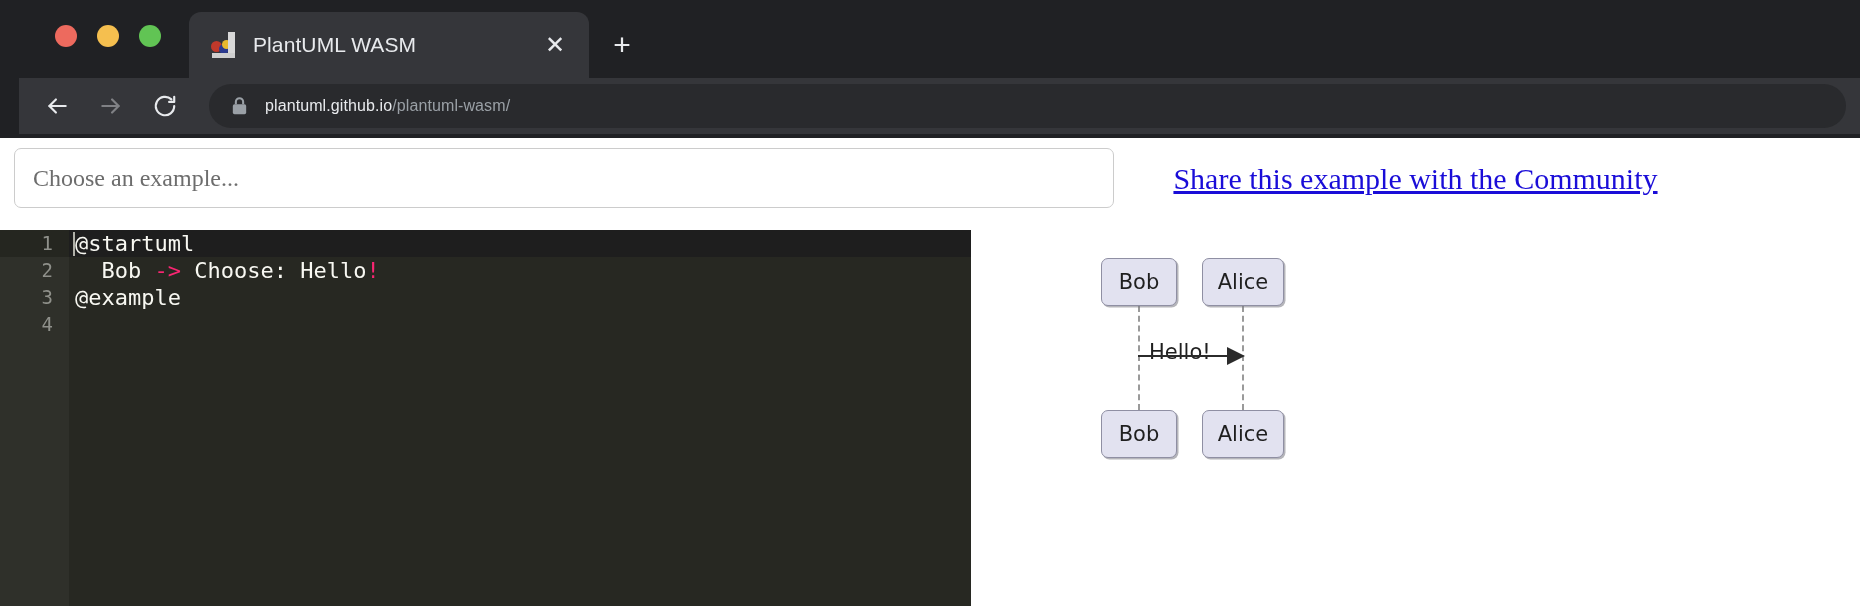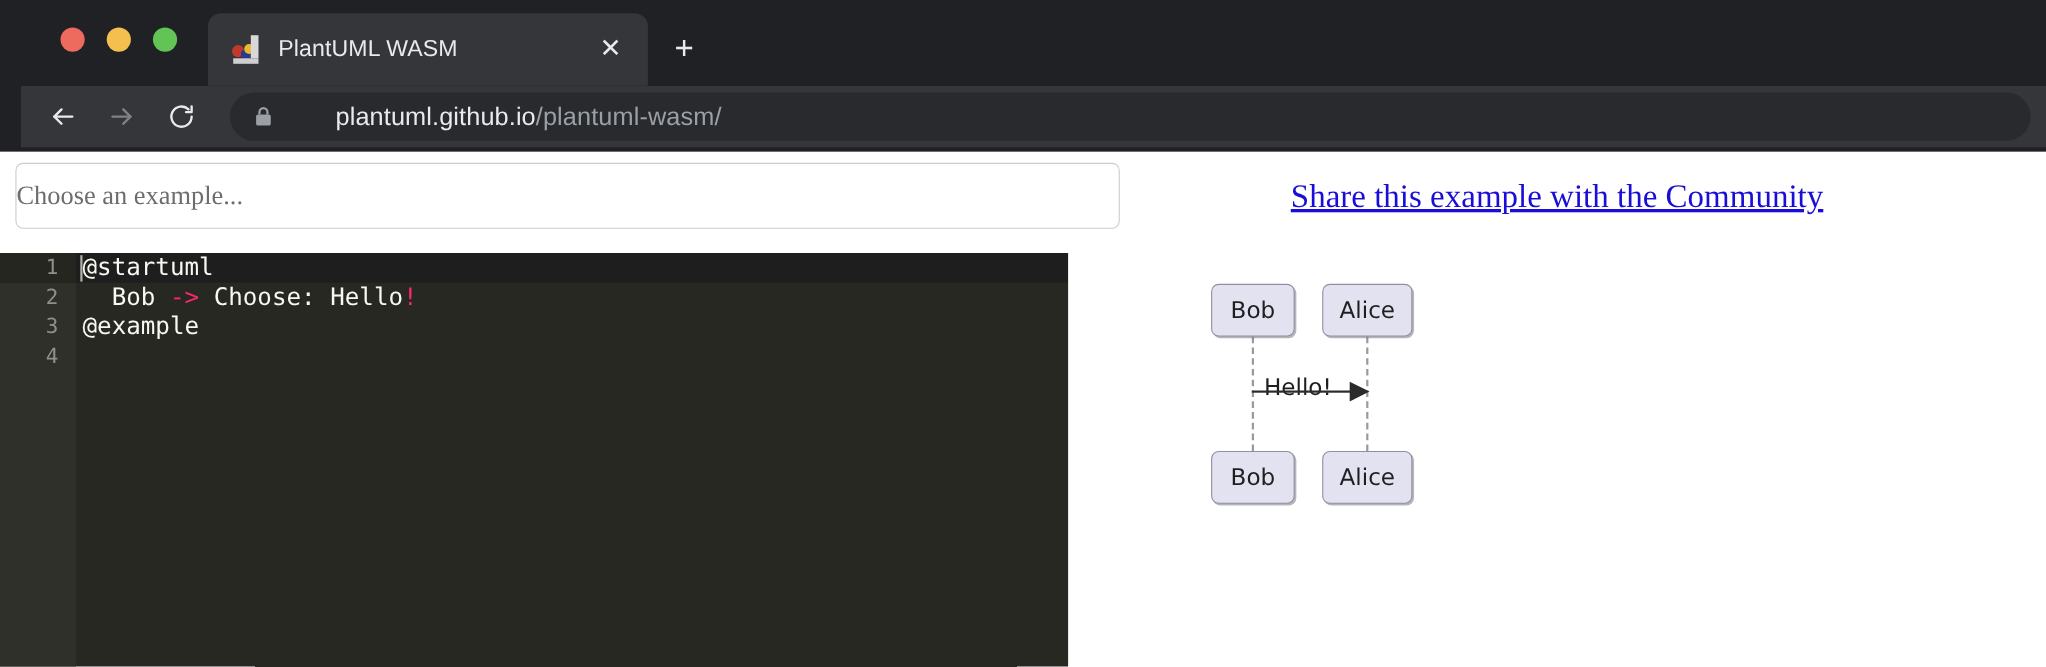--- a/index.html
+++ b/index.html
@@ -167,25 +167,24 @@
   }
   .lock-icon {
     width: 18px;
     height: 20px;
     margin-right: 16px;
     flex: 0 0 18px;
     display: flex;
     align-items: center;
   }
   .url-text {
-    font-size: 23px;
+    font-size: 16px;
     color: #9aa0a6;
     white-space: nowrap;
     letter-spacing: 0.1px;
-    margin-left: 40px;
   }
   .url-text .host { color: #e8eaed; }
 
   
   .page {
     position: relative;
     height: 472px;
     background: #ffffff;
     overflow: hidden;
   }
@@ -195,28 +194,29 @@
     left: 0;
     top: 0;
     width: 971px;
     height: 472px;
   }
 
   .example-select {
     position: absolute;
     left: 14px;
     top: 10px;
-    width: 1004px;
+    width: 1100px;
     height: 60px;
     border: 1px solid #ccc;
     border-radius: 7px;
     background: #fff;
     box-sizing: border-box;
     display: flex;
     align-items: center;
+    padding-left: 18px;
   }
   .example-select .placeholder {
     font-family: "Liberation Serif", serif;
     font-size: 24px;
     color: #6d6d6d;
   }
 
   .editor {
     position: absolute;
     left: 0;

